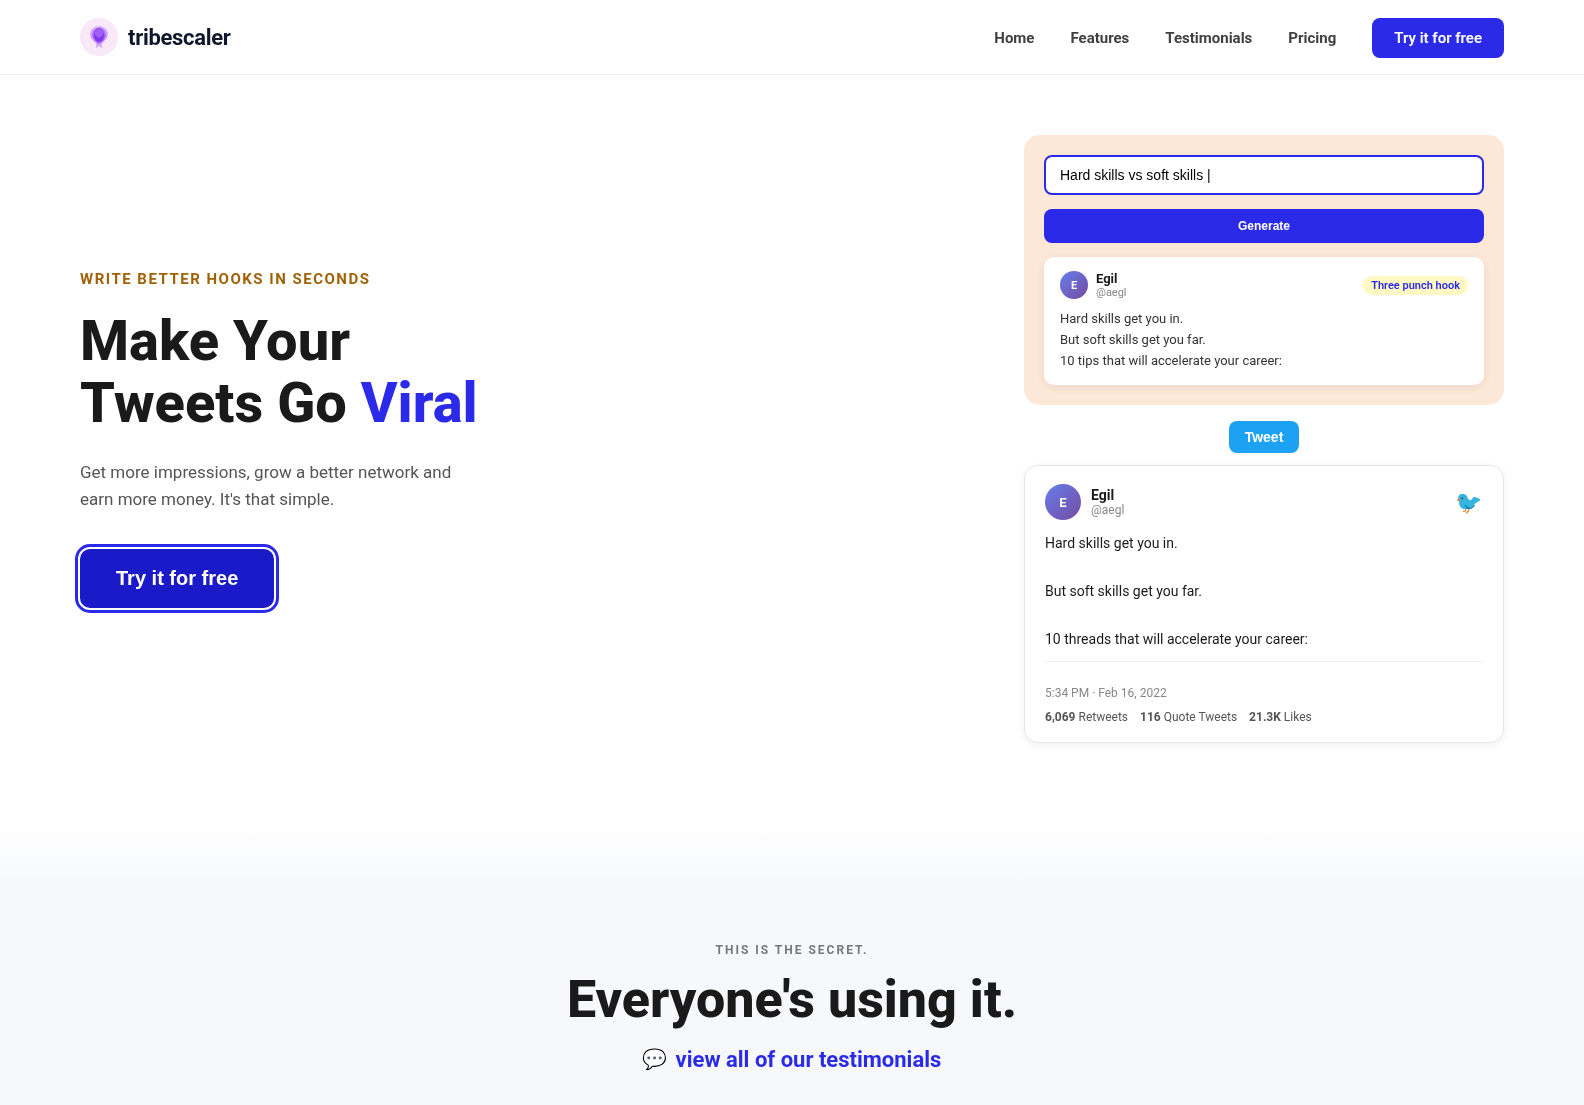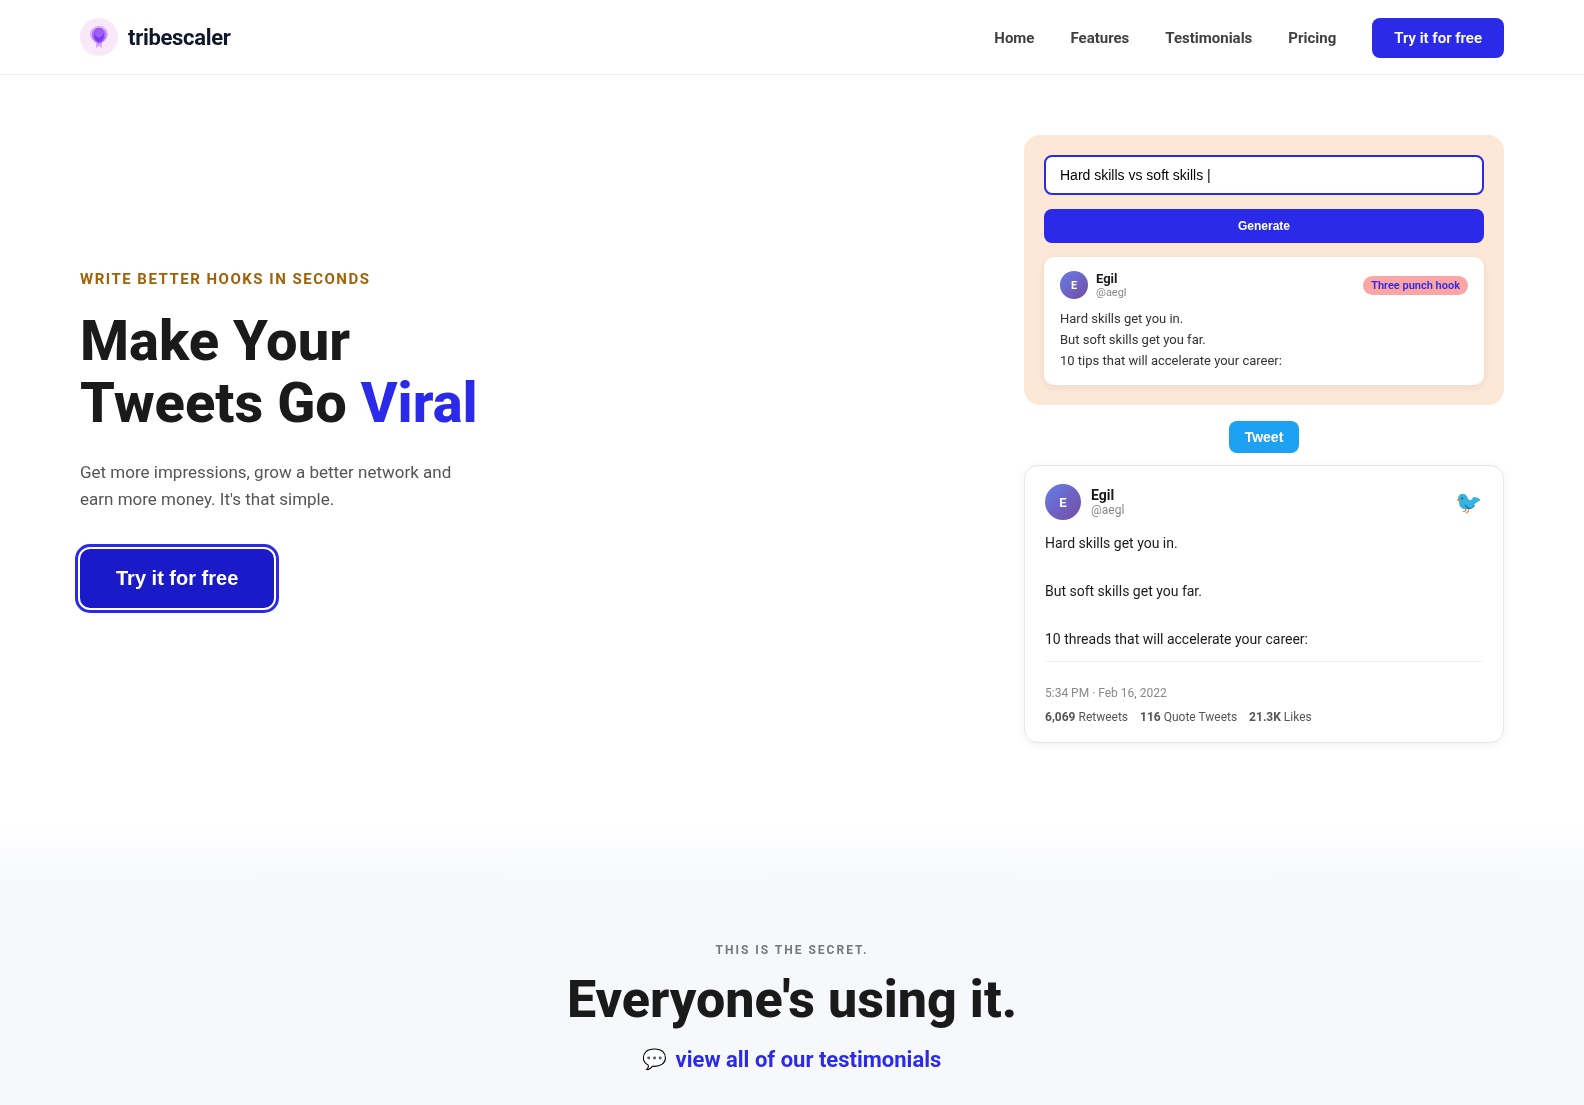--- a/index.html
+++ b/index.html
@@ -169,21 +169,21 @@
     .demo-username {
       font-size: 13px;
       font-weight: 700;
       color: #1a1a1a;
     }
     .demo-handle {
       font-size: 11px;
       color: #888;
     }
     .demo-tag {
-      background: #fca5a5;
+      background: #fef9c3;
       color: #2a2ae8;
       font-size: 11px;
       padding: 3px 8px;
       border-radius: 12px;
       font-weight: 600;
     }
     .demo-card-text {
       font-size: 13px;
       color: #333;
       line-height: 1.6;

